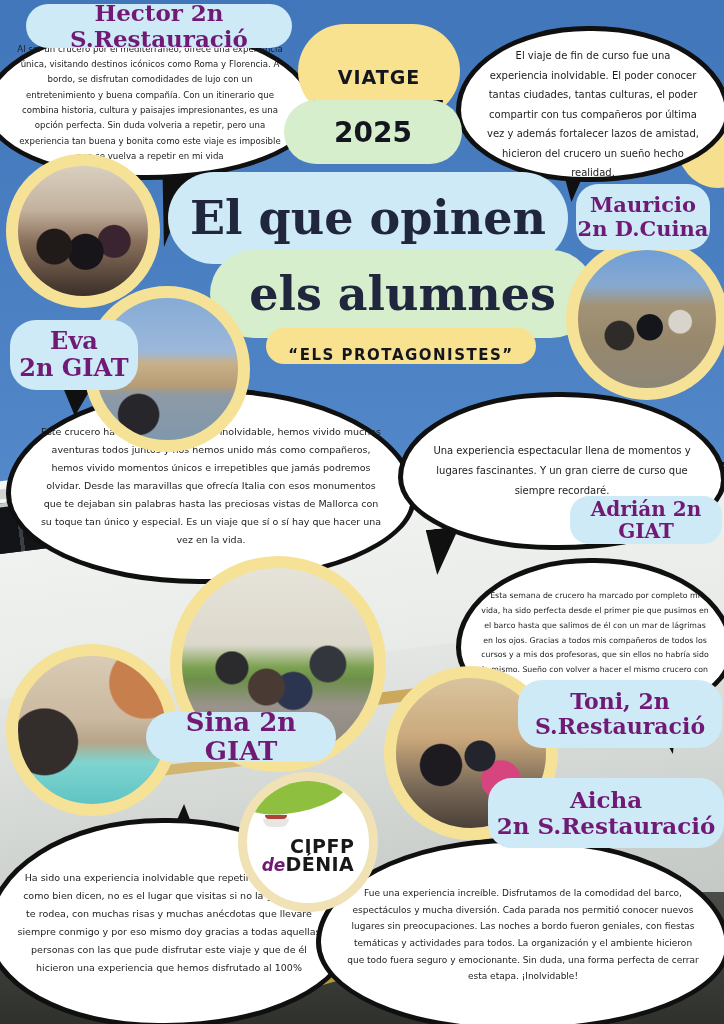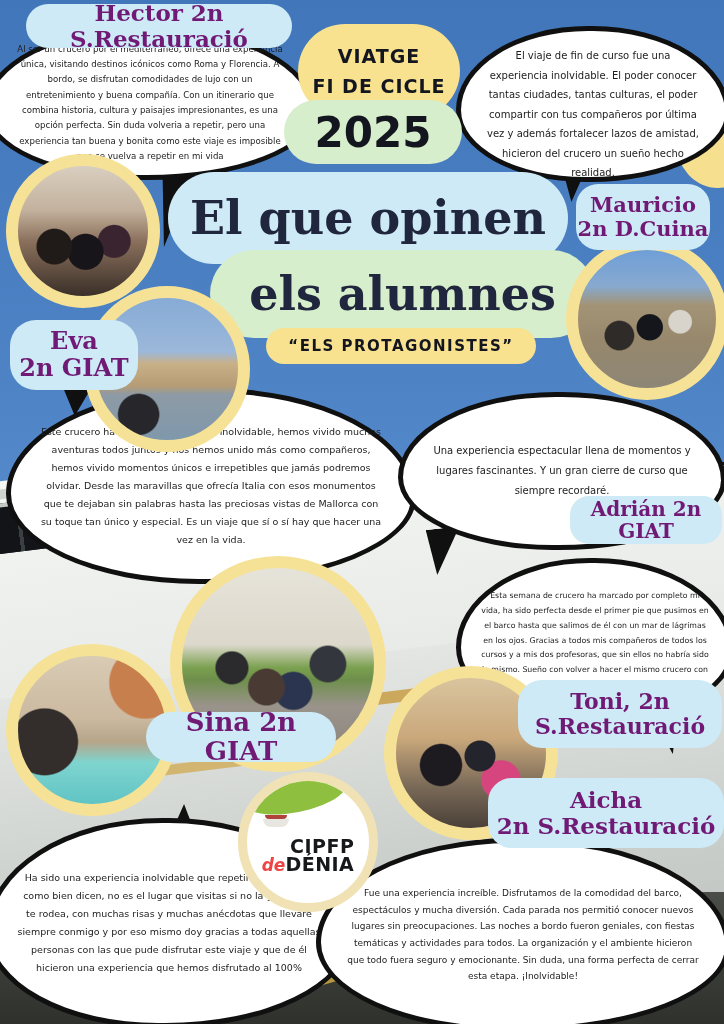--- a/index.html
+++ b/index.html
@@ -32,21 +32,21 @@
   .bubble{position:absolute;background:#fff;border:5px solid #101010;display:flex;align-items:center;
           justify-content:center;text-align:center;color:#1c1c1c;z-index:2;
           border-radius:49% 51% 52% 48% / 55% 57% 45% 47%;}
   .bubble p{margin:0;padding:0 26px;line-height:1.8;}
   .tail{position:absolute;background:#101010;z-index:1;}
   
   .pill{position:absolute;display:flex;flex-direction:column;align-items:center;justify-content:center;
         text-align:center;z-index:4;}
   .name-pill{background:#cdeaf6;color:#701a75;font-family:"DejaVu Serif",serif;font-weight:700;
         white-space:pre-line;line-height:1.12;}
-  .badge-yellow{background:#f8e18f;color:#14161f;font-weight:700;}
+  .badge-yellow{background:#f8e18f;color:#14161f;font-weight:700;justify-content:flex-end;}
   .badge-green{background:#d6eecb;color:#14161f;font-weight:700;}
   .title-pill{font-family:"DejaVu Serif",serif;font-weight:700;color:#20263d;z-index:2;}
   
   .photo{position:absolute;border-radius:50%;border:12px solid #f6e296;z-index:3;overflow:hidden;}
   .photo-dinner{background:
      radial-gradient(circle at 28% 62%,#201b18 0 14%,transparent 15%),
      radial-gradient(circle at 52% 66%,#17141a 0 16%,transparent 17%),
      radial-gradient(circle at 74% 58%,#3a2430 0 13%,transparent 14%),
      linear-gradient(180deg,#d9cfc0 0%,#c3b19d 34%,#8a705c 58%,#3a2f28 100%);}
   .photo-cathedral{background:
@@ -75,21 +75,21 @@
   
   .logo{position:absolute;left:238px;top:772px;width:122px;height:122px;border-radius:50%;
         border:9px solid #f0e2b4;background:#ffffff;z-index:4;overflow:hidden;
         display:flex;flex-direction:column;align-items:center;justify-content:center;}
   .logo .hill{position:absolute;left:-8px;top:-14px;width:110px;height:46px;background:#8fbf3f;
         border-radius:0 0 60% 40%;transform:rotate(-6deg);}
   .logo .boat{position:absolute;left:16px;top:38px;width:26px;height:8px;background:#e8e6e0;
         border-radius:0 0 8px 8px;box-shadow:0 -6px 0 -2px #b0443c;}
   .logo .txt{position:relative;margin-top:26px;text-align:right;line-height:.95;}
   .logo .cipfp{font-weight:800;font-size:19px;color:#17181a;letter-spacing:.5px;}
-  .logo .de{font-style:italic;font-weight:700;font-size:17px;color:#ef4444;}
+  .logo .de{font-style:italic;font-weight:700;font-size:17px;color:#701a75;}
   .logo .denia{font-weight:800;font-size:19px;color:#17181a;letter-spacing:.5px;}
 </style>
 </head>
 <body>
 
 <div class="poster">
 
   <div class="sky"></div>
   <div class="bg-ship">
     <div class="marina">
@@ -122,21 +122,21 @@
 
   <div class="pill name-pill" style="left:26px;top:4px;width:266px;height:44px;border-radius:22px;font-size:23px;">Hector 2n S.Restauració</div>
   <div class="bubble" style="left:-16px;top:26px;width:322px;height:144px;">
     <p style="font-size:8.6px;line-height:1.78;">Al ser un crucero por el mediterraneo,  ofrece una experiencia única, visitando destinos icónicos como Roma y Florencia. A bordo, se disfrutan comodidades de lujo con un entretenimiento y buena compañía. Con un itinerario que combina historia, cultura y paisajes impresionantes, es una opción perfecta. Sin duda volveria a repetir, pero una experiencia tan buena y bonita como este viaje es imposible que se vuelva a repetir en mi vida</p>
   </div>
 
   <div class="pill badge-yellow" style="left:298px;top:24px;width:162px;height:94px;border-radius:47px;z-index:2;">
     <span style="font-size:19px;letter-spacing:1px;">VIATGE</span>
     <span style="font-size:19px;letter-spacing:1px;margin-top:8px;">FI DE CICLE</span>
   </div>
-  <div class="pill badge-green" style="left:284px;top:100px;width:178px;height:64px;border-radius:32px;z-index:3;font-size:42px;font-weight:800;">2025</div>
+  <div class="pill badge-green" style="left:284px;top:100px;width:178px;height:64px;border-radius:32px;z-index:3;font-size:28px;font-weight:800;">2025</div>
 
   <div class="bubble" style="left:456px;top:26px;width:264px;height:146px;">
     <p style="font-size:10px;line-height:1.95;margin-top:21px;">El viaje de fin de curso fue una experiencia inolvidable. El poder conocer tantas ciudades, tantas culturas, el poder compartir con tus compañeros por última vez y además fortalecer lazos de amistad, hicieron del crucero un sueño hecho realidad.</p>
   </div>
   <div class="pill name-pill" style="left:576px;top:184px;width:134px;height:66px;border-radius:22px;font-size:21px;">Mauricio
 2n D.Cuina</div>
 
   <div class="pill title-pill" style="left:168px;top:172px;width:400px;height:92px;border-radius:46px;background:#cdeaf6;font-size:46px;">El que opinen</div>
   <div class="pill title-pill" style="left:210px;top:250px;width:385px;height:88px;border-radius:44px;background:#d6eecb;font-size:46px;">els alumnes</div>
   <div class="pill badge-yellow" style="left:266px;top:328px;width:270px;height:36px;border-radius:23px;font-size:15px;letter-spacing:1.5px;z-index:3;">“ELS PROTAGONISTES”</div>

